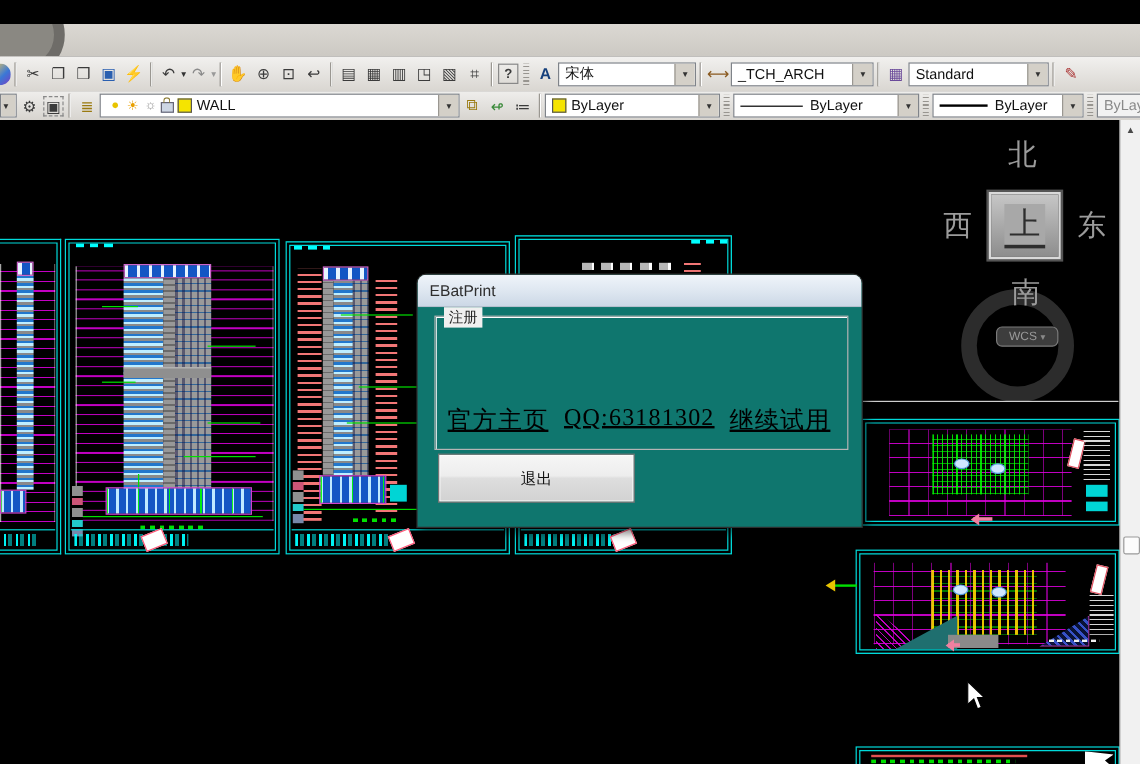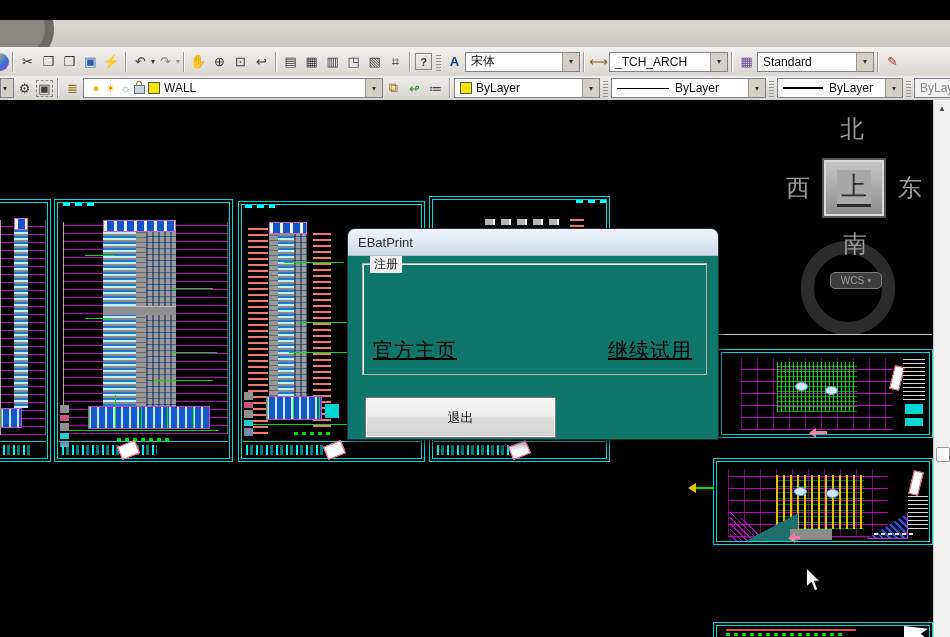--- a/index.html
+++ b/index.html
@@ -330,21 +330,22 @@
       <div class="thumb"></div>
     </div>
 
     <div id="dlg">
       <div class="tbar">
         <span>EBatPrint</span>
       </div>
       <div class="groupbox"></div>
       <span class="grouplabel">注册</span>
       <a class="dlg-link" style="left:25px;top:108px">官方主页</a>
+      <a class="dlg-link" style="left:122px;top:108px">QQ:63181302</a>
       <a class="dlg-link" style="left:260px;top:108px">继续试用</a>
-      <div class="win-btn" style="left:17px;top:168px;width:191px;height:41px">退出</div>
+      <div class="win-btn" style="left:17px;top:149px;width:164px;height:41px">退出</div>
     </div>
 
     <svg id="cursor" width="16" height="24" viewBox="0 0 12 19">
       <polygon points="0,0 0,15 4,11.5 6.5,18 9,17 6.5,10.5 11,10.5" fill="#fff" stroke="#000" stroke-width="0.8"></polygon>
     </svg>
   </div>
 </div>
 
 </body></html>

